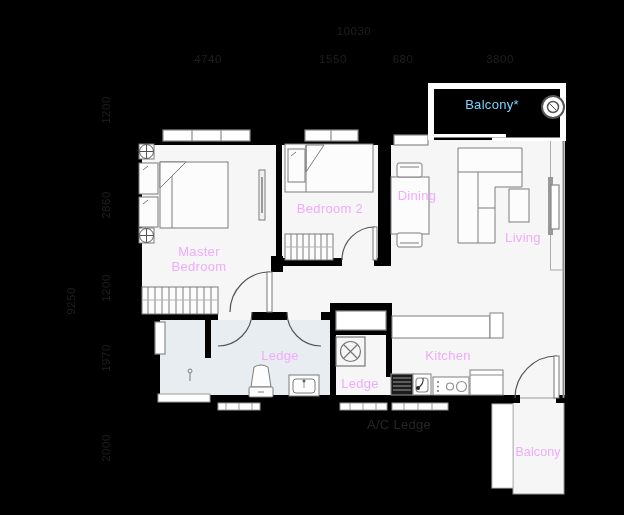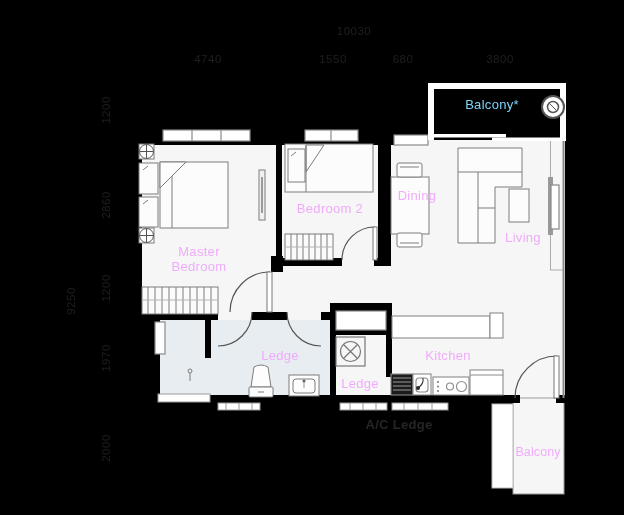--- a/index.html
+++ b/index.html
@@ -14,21 +14,21 @@
     text-align:center;line-height:15px;
   }
   .lbl.wrap{white-space:normal;width:76px;}
   .dim{
     position:absolute;transform:translate(-50%,-50%);
     color:#1f1f1f;font-size:11.5px;letter-spacing:.5px;white-space:nowrap;
   }
   .dim.vert{transform:translate(-50%,-50%) rotate(-90deg);}
   .on-black{color:#7dd3fc;}
   #lbl-entrance{font-size:12.5px;letter-spacing:.1px;}
-  #lbl-ac{color:#262626;font-weight:bold;}
+  #lbl-ac{color:#262626;}
 </style>
 </head>
 <body>
 
 <div id="canvas">
 
   <svg id="plan-svg" width="624" height="515" viewBox="0 0 624 515">
 
     <g>
       <rect x="135" y="140" width="430" height="258" fill="#f6f6f6"></rect>

